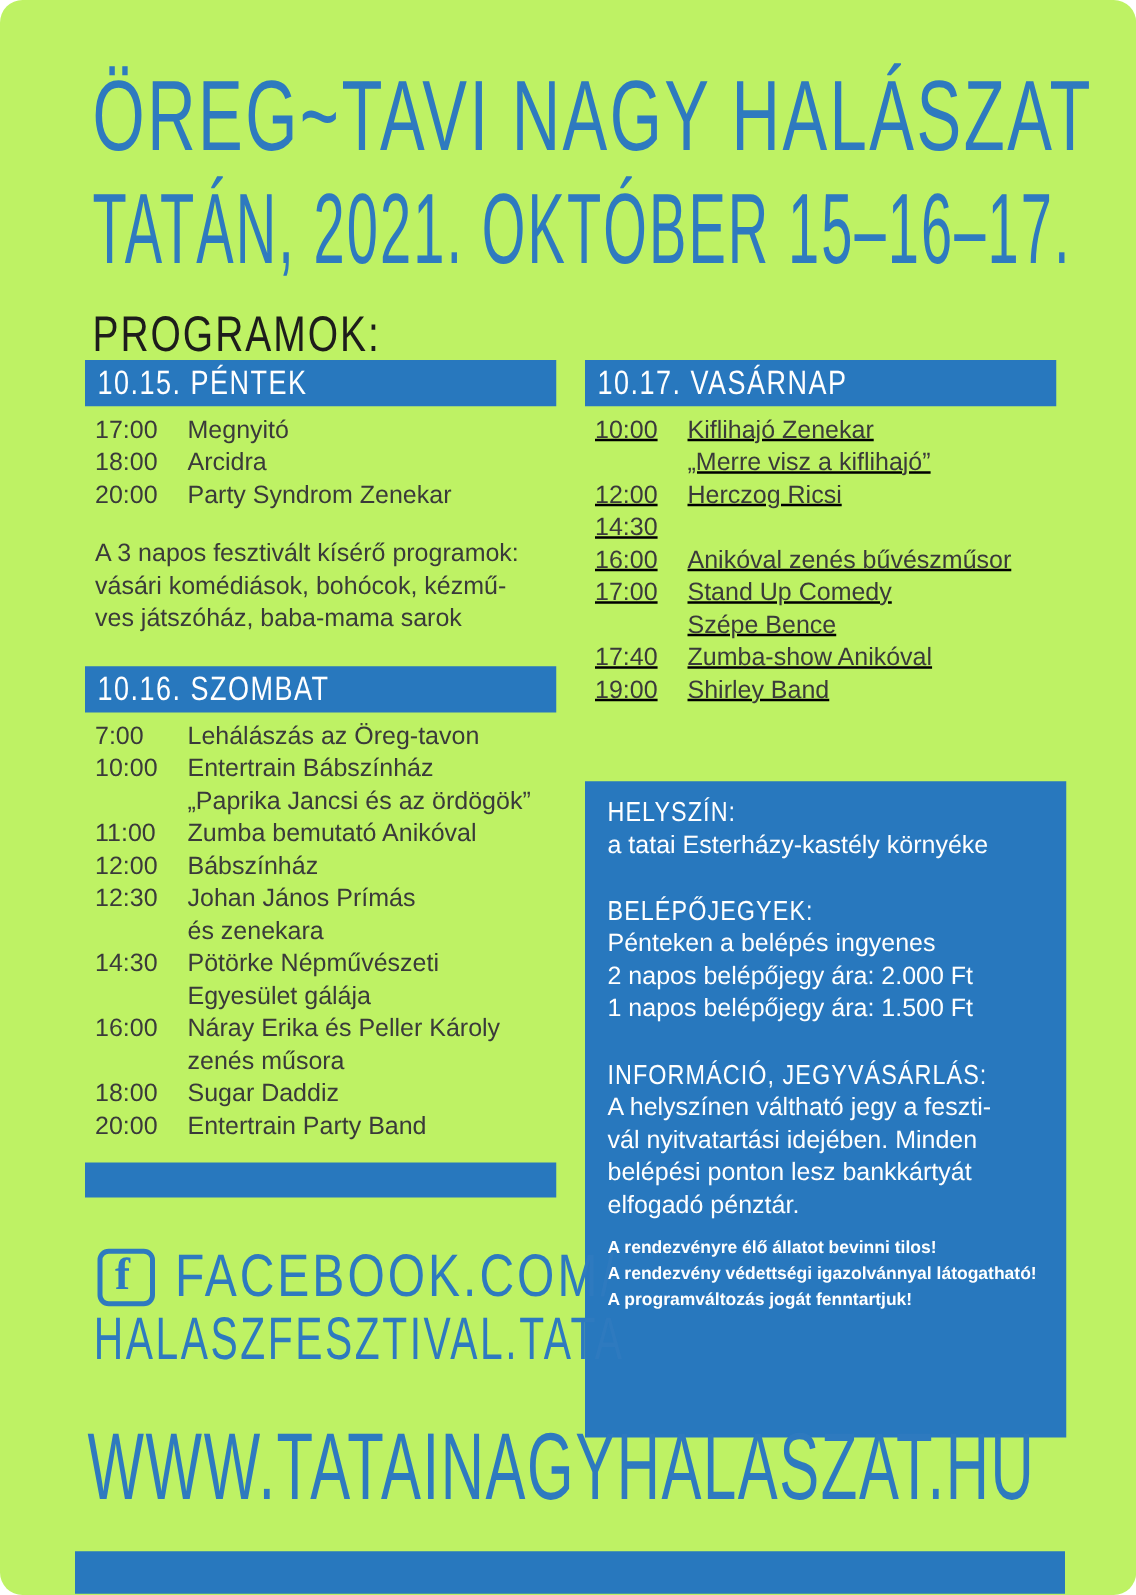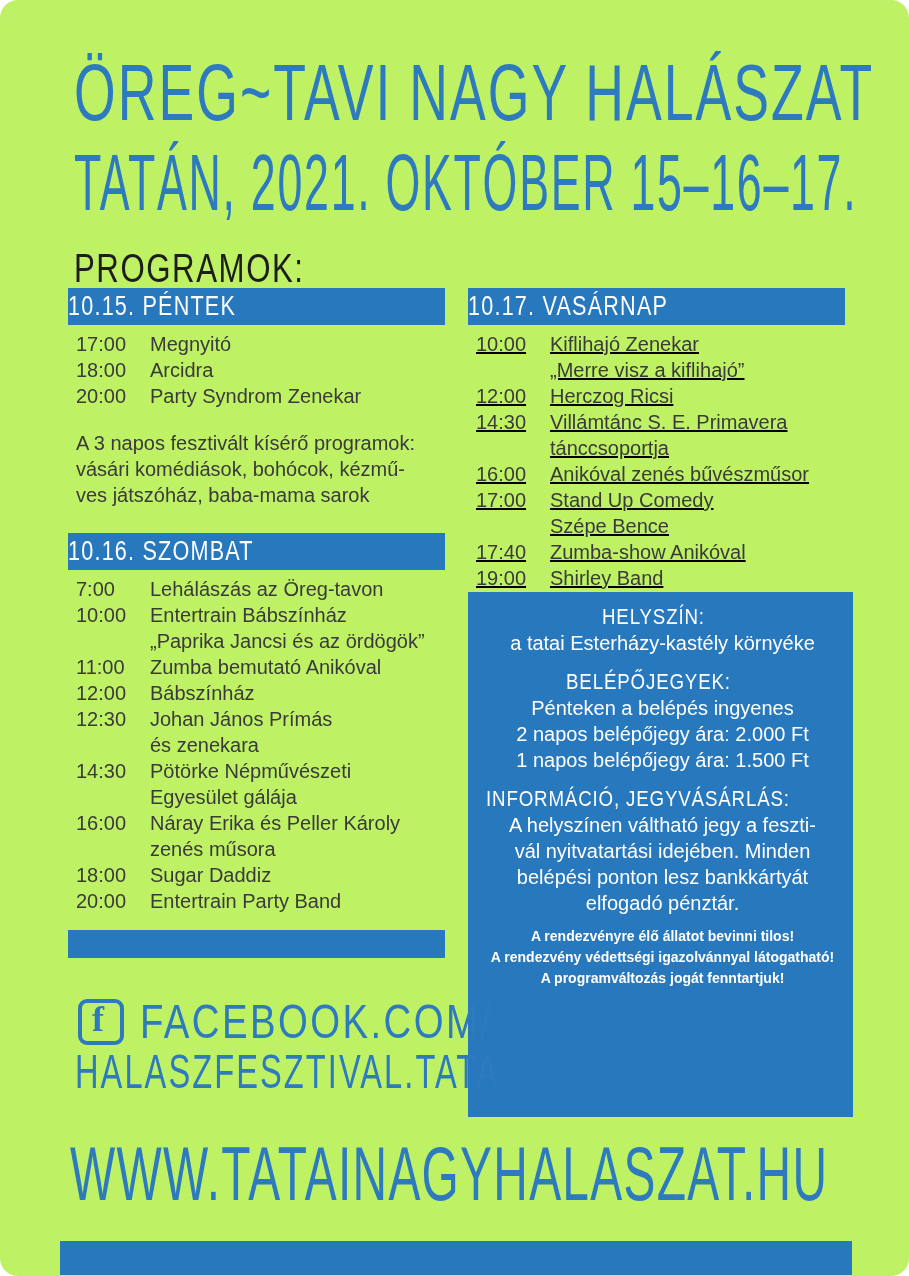--- a/index.html
+++ b/index.html
@@ -23,21 +23,21 @@
   .programs-heading{
     position:absolute;left:74px;top:246px;color:#1d1d1b;
     font-size:40px;line-height:44px;letter-spacing:2px;transform:scaleX(.78);
   }
 
   
   .col{position:absolute;top:288px;width:377px;}
   .col-left{left:68px;}
   .col-right{left:468px;text-decoration:underline;}
 
-  .day-bar{height:37px;background:var(--accent);margin-bottom:6px;overflow:hidden;}
+  .day-bar{height:37px;background:var(--accent);padding-left:10px;margin-bottom:6px;overflow:hidden;}
   .day-bar.second{margin-top:25px;}
   .bar-text{color:#fff;font-size:27px;line-height:37px;letter-spacing:1.5px;transform:scaleX(.8);}
 
   .event-row{display:flex;padding-left:8px;color:var(--body-text);font-size:20px;line-height:26px;}
   .event-time{width:74px;flex:none;}
   .event-title{flex:1;}
 
   .note{margin:21px 0 0 8px;color:var(--body-text);font-size:20px;line-height:26px;}
 
   .empty-bar{position:absolute;left:68px;top:930px;width:377px;height:28px;background:var(--accent);}
@@ -46,23 +46,23 @@
   .fb-row{position:absolute;left:78px;top:998px;display:flex;align-items:center;}
   .fb-icon{width:38px;height:38px;border:4px solid var(--accent-text);border-radius:9px;
     position:relative;flex:none;margin-right:16px;}
   .fb-icon span{position:absolute;left:10px;top:-5px;color:var(--accent-text);
     font-family:"Liberation Serif",serif;font-weight:bold;font-size:36px;}
   .fb-text{color:var(--accent-text);font-size:48px;line-height:48px;letter-spacing:3px;transform:scaleX(.8);}
   .fb-line2{position:absolute;left:75px;top:1048px;color:var(--accent-text);
     font-size:48px;line-height:48px;letter-spacing:3px;transform:scaleX(.68);}
 
   
-  .info-box{position:absolute;left:468px;top:592px;width:385px;height:525px;
-    background:var(--accent);color:#fff;padding:12px 14px 0 18px;box-sizing:border-box;text-align:center;}
-  .box-section{margin-top:13px;}
+  .info-box{position:absolute;left:468px;top:625px;width:385px;height:525px;
+    background:var(--accent);color:#fff;padding:12px 14px 0 18px;box-sizing:border-box;}
+  .box-section{margin-top:27px;}
   .box-section:first-child{margin-top:0;}
   .box-heading{font-size:22px;line-height:26px;letter-spacing:1px;transform:scaleX(.85);}
   .box-line{font-size:20px;line-height:26px;}
   .fineprint{margin-top:10px;}
   .fineprint-line{font-size:14px;line-height:21px;font-weight:bold;}
 
   
   .website{position:absolute;left:70px;top:1134px;color:var(--accent-text);
     font-size:76px;line-height:80px;letter-spacing:2px;transform:scaleX(.63);}
   .footer-bar{position:absolute;left:60px;top:1241px;width:792px;height:34px;background:var(--accent);}
@@ -209,24 +209,20 @@
 
         <div class="event-row">
           <div class="event-time">12:00</div>
           <div class="event-title">
             <div>Herczog Ricsi</div>
           </div>
         </div>
 
         <div class="event-row">
           <div class="event-time">14:30</div>
-          <div class="event-title">
-            <div>Villámtánc S. E. Primavera</div>
-            <div>tánccsoportja</div>
-          </div>
         </div>
 
         <div class="event-row">
           <div class="event-time">16:00</div>
           <div class="event-title">
             <div>Anikóval zenés bűvészműsor</div>
           </div>
         </div>
 
         <div class="event-row">

